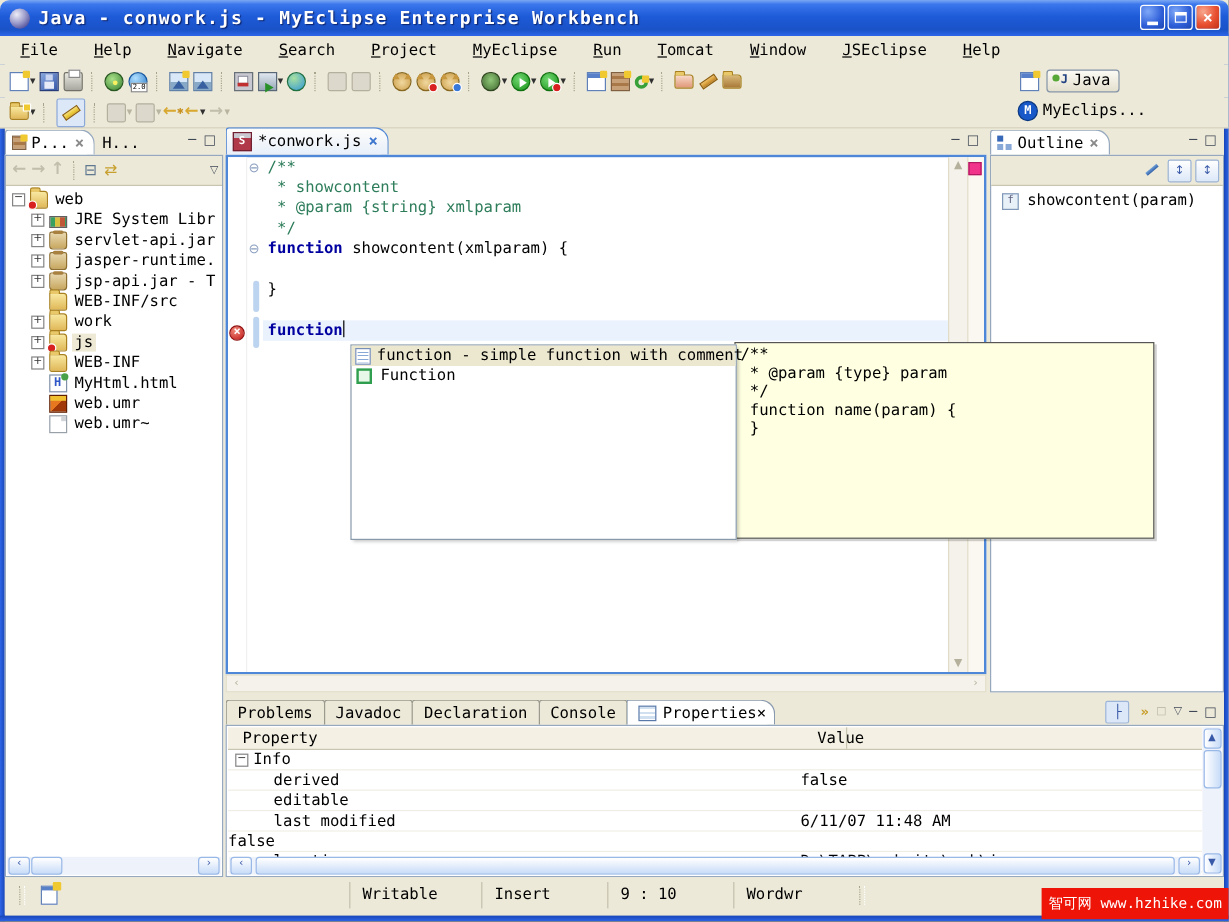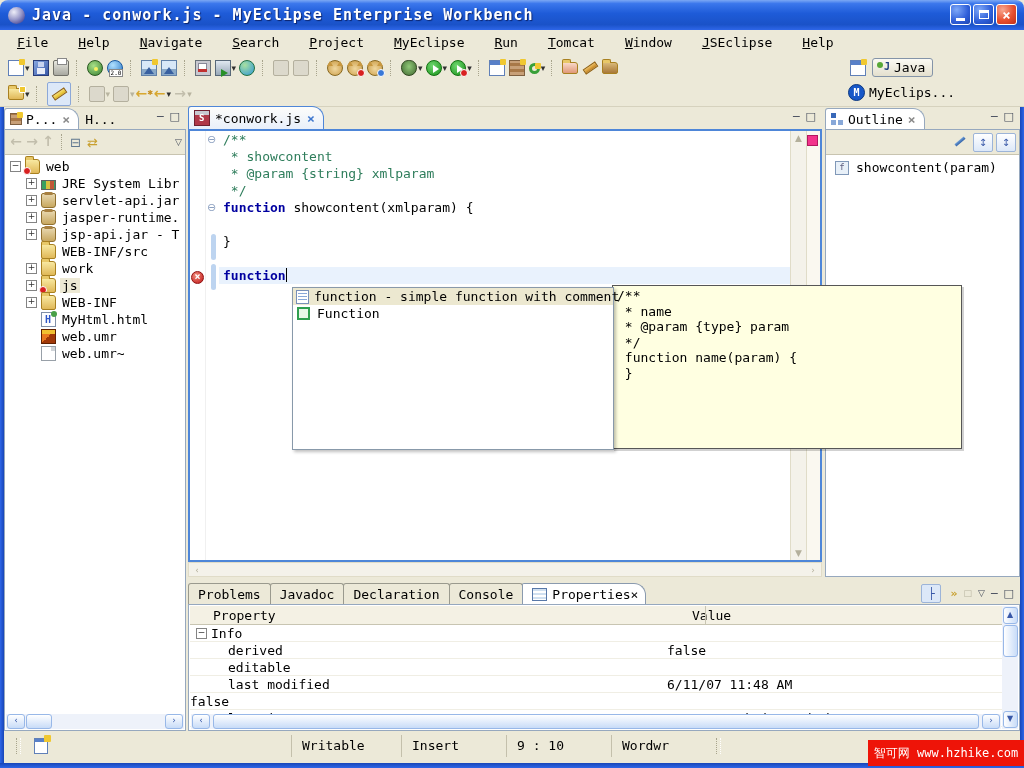--- a/index.html
+++ b/index.html
@@ -513,21 +513,20 @@
       <span>function - simple function with comment</span>
     </div>
     <div class="citem">
       <span class="c-class"></span>
       <span>Function</span>
     </div>
   </div>
 
   <div class="abs preview" style="left:612px;top:285px;width:340px;height:158px;">
     <div class="pline">/**</div>
-    <div class="pline"> * name</div>
     <div class="pline"> * @param {type} param</div>
     <div class="pline"> */</div>
     <div class="pline"> function name(param) {</div>
     <div class="pline"></div>
     <div class="pline"> }</div>
   </div>
 
   <div class="abs" style="left:825px;top:106px;width:195px;height:471px;">
     <div class="vtab-row">
       <div class="vtab">
@@ -578,21 +577,21 @@
         <span class="tree-btn">├</span>
         <span style="color:#C8A030;font-weight:bold;">»</span>
         <span style="color:#B8B4A0;font-size:9px;">□</span>
         <span style="font-size:9px;">▽</span>
         <span>─</span>
         <span>□</span>
       </div>
     </div>
     <div class="panel-body" style="top:23px;bottom:0;overflow:hidden;">
       <div style="position:absolute;left:1px;right:17px;top:1px;bottom:1px;overflow:hidden;">
-        <div class="prop-head" style="position:relative;padding-left:11px;">
+        <div class="prop-head" style="position:relative;">
           <span style="padding-left:12px;width:465px;flex:none;">Property</span>
           <span style="padding-left:14px;">Value</span>
           <div class="col-sep"></div>
         </div>
         <div class="prop-row">
           <span class="pr-name group">
             <span class="exp">−</span>
             <span>Info</span>
           </span>
           <span class="pr-val"></span>

